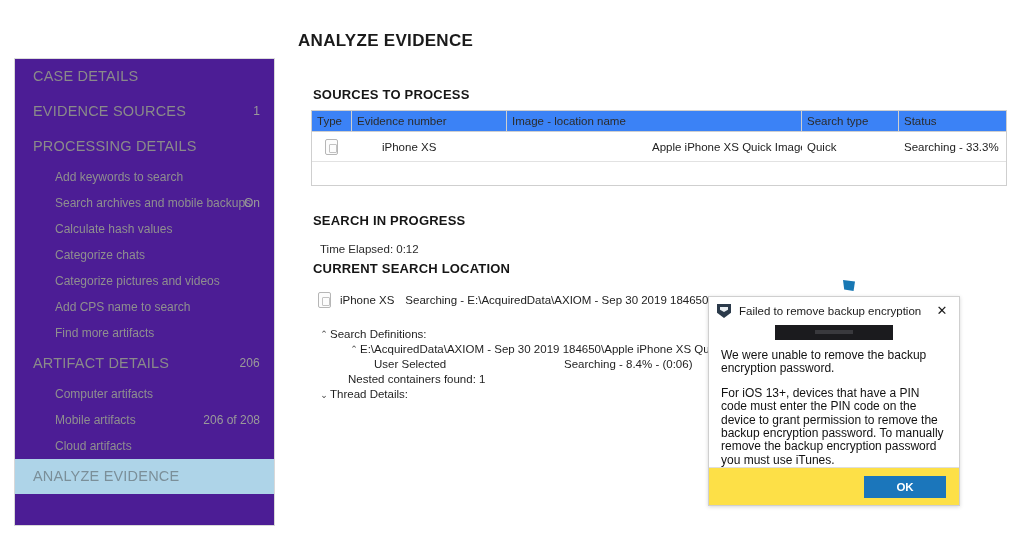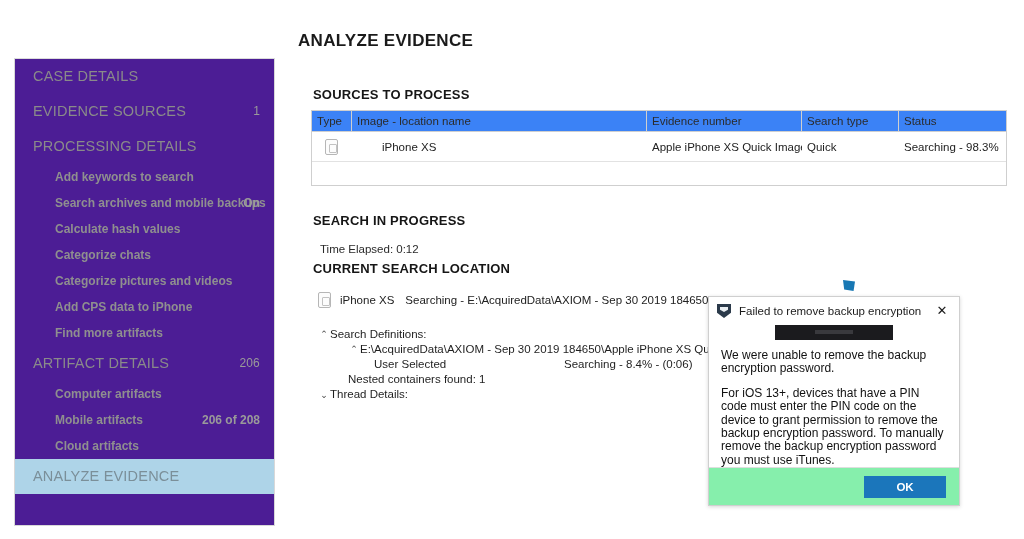--- a/index.html
+++ b/index.html
@@ -42,21 +42,20 @@
     color: #7b8f99;
   }
   .nav-sub {
     padding-left: 40px;
     height: 26px;
     line-height: 26px;
     font-size: 12px;
     color: #8f8f8f;
     position: relative;
     white-space: nowrap;
-    font-weight: bold;
   }
   .nav-sub .val {
     position: absolute; right: 14px; top: 0;
     font-size: 12px; color: #9a9a9a;
   }
 
   
   #main { position: absolute; left: 298px; top: 0; width: 726px; height: 539px; }
   #page-title {
     position: absolute; left: 0; top: 31px;
@@ -205,21 +204,21 @@
     left: 40px; top: 5px; width: 38px; height: 4px;
     background: #39393d;
   }
   .dlg-p {
     font-size: 12px; line-height: 13.4px;
     color: #111; margin: 0 0 11px 0;
   }
   #dialog-footer {
     position: absolute; left: 0; right: 0; bottom: 0;
     height: 38px;
-    background: #86efac;
+    background: #fde047;
     border-top: 1px solid #dedede;
   }
   #ok-button {
     position: absolute; right: 13px; top: 8px;
     width: 82px; height: 22px;
     background: #1b76bb;
     border: none;
     color: #ffffff; font-size: 11.5px; font-weight: bold;
     font-family: "Liberation Sans", sans-serif;
     cursor: pointer;
@@ -230,51 +229,51 @@
 
 <div id="sidebar">
     <div class="nav-section"><span>CASE DETAILS</span></div>
     <div class="nav-section"><span>EVIDENCE SOURCES</span><span class="val">1</span></div>
     <div class="nav-section"><span>PROCESSING DETAILS</span></div>
     <div class="nav-sub"><span>Add keywords to search</span></div>
     <div class="nav-sub"><span>Search archives and mobile backups</span><span class="val">On</span></div>
     <div class="nav-sub"><span>Calculate hash values</span></div>
     <div class="nav-sub"><span>Categorize chats</span></div>
     <div class="nav-sub"><span>Categorize pictures and videos</span></div>
-    <div class="nav-sub"><span>Add CPS data to iPhone</span></div>
+    <div class="nav-sub"><span>Add CPS name to search</span></div>
     <div class="nav-sub"><span>Find more artifacts</span></div>
     <div class="nav-section"><span>ARTIFACT DETAILS</span><span class="val">206</span></div>
     <div class="nav-sub"><span>Computer artifacts</span></div>
     <div class="nav-sub"><span>Mobile artifacts</span><span class="val">206 of 208</span></div>
     <div class="nav-sub"><span>Cloud artifacts</span></div>
     <div class="nav-section selected"><span>ANALYZE EVIDENCE</span></div>
   </div>
 
 <div id="main">
 
   <div id="page-title">ANALYZE EVIDENCE</div>
 
   <div id="sources-title" class="section-title">SOURCES TO PROCESS</div>
 
   <div id="sources-table">
     <div class="thead">
       <div class="th c-type">Type</div>
+      <div class="th c-evid">Evidence number</div>
       <div class="th c-name">Image - location name</div>
-      <div class="th c-evid">Evidence number</div>
       <div class="th c-stype">Search type</div>
       <div class="th c-stat">Status</div>
     </div>
     <div class="trow">
       <div class="td c-type">
         <div class="phone-icon"></div>
       </div>
       <div class="td c-name">iPhone XS</div>
       <div class="td c-evid">Apple iPhone XS Quick Image</div>
       <div class="td c-stype">Quick</div>
-      <div class="td c-stat">Searching - 98.3%</div>
+      <div class="td c-stat">Searching - 33.3%</div>
     </div>
     <div class="row-sep"></div>
   </div>
 
   <div id="search-progress-title" class="section-title">SEARCH IN PROGRESS</div>
   <div id="time-elapsed">
     <span>Time Elapsed:</span>
     <span>0:12</span>
   </div>
 

